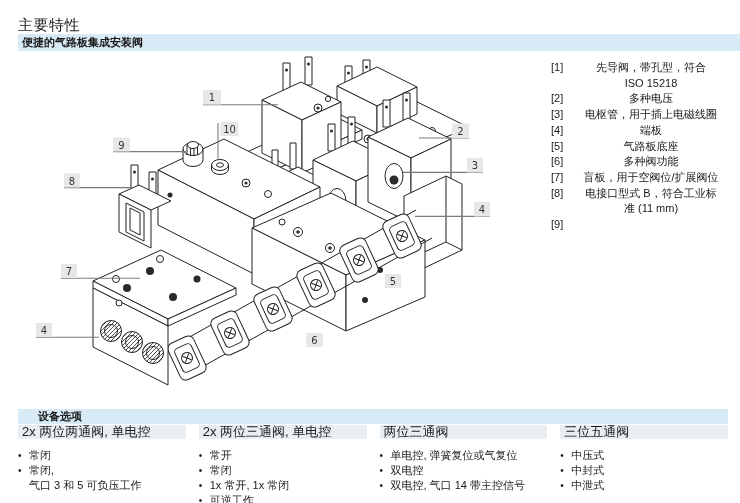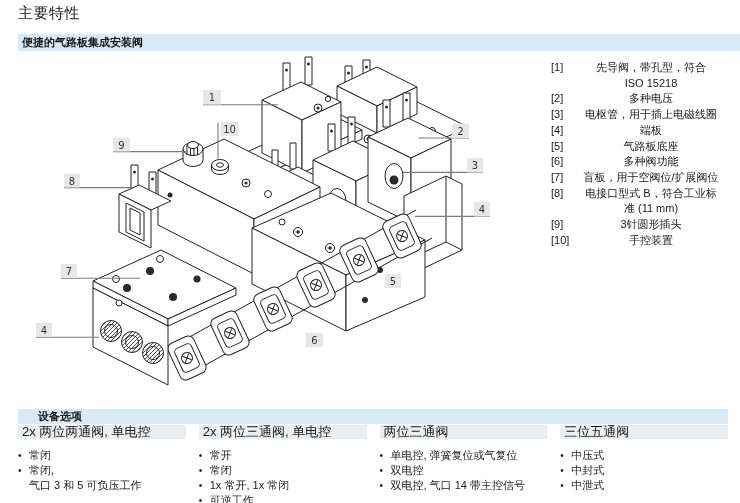--- a/index.html
+++ b/index.html
@@ -1,19 +1,19 @@
 <!DOCTYPE html>
 <html><head>
 <meta charset="utf-8">
 <style>
   html,body{margin:0;padding:0;background:#ffffff;}
   body{width:740px;height:503px;overflow:hidden;position:relative;
        font-family:"Liberation Sans","DejaVu Sans",sans-serif;color:#1a1a1a;}
   .page{position:absolute;inset:0;}
-  .page-title{position:absolute;left:18px;top:4px;margin:0;font-size:15px;font-weight:500;letter-spacing:.5px;}
+  .page-title{position:absolute;left:18px;top:16px;margin:0;font-size:15px;font-weight:500;letter-spacing:.5px;}
   .banner{position:absolute;left:18px;top:34px;width:736px;height:17px;line-height:17px;
           font-size:11px;font-weight:700;padding-left:4px;box-sizing:border-box;}
   svg.fig{position:absolute;left:0;top:0;}
   .legend{position:absolute;left:551px;top:60px;width:178px;font-size:11px;line-height:15.7px;}
   .legend-row{display:grid;grid-template-columns:22px 1fr;}
   .legend-row .ltext{white-space:pre-line;text-align:center;}
   .options{position:absolute;left:18px;top:409px;width:710px;}
   .opt-title{height:15px;line-height:15px;font-size:11px;font-weight:700;padding-left:20px;box-sizing:border-box;}
   .opt-grid{display:grid;grid-template-columns:repeat(4,1fr);column-gap:13px;margin-top:1px;}
   .opt-head{height:14px;line-height:14px;font-size:13px;padding-left:4px;box-sizing:border-box;}
@@ -320,25 +320,20 @@
       <span class="ref">[7]</span>
       <span class="ltext">盲板，用于空阀位/扩展阀位</span>
     </div>
     <div class="legend-row">
       <span class="ref">[8]</span>
       <span class="ltext">电接口型式 B，符合工业标
 准 (11 mm)</span>
     </div>
     <div class="legend-row">
       <span class="ref">[9]</span>
-      <span class="ltext">3针圆形插头</span>
-    </div>
-    <div class="legend-row">
-      <span class="ref">[10]</span>
-      <span class="ltext">手控装置</span>
     </div>
   </div>
 
   <div class="options">
     <div class="opt-title" style="background:#d7eaf6;">设备选项</div>
     <div class="opt-grid">
 
       <div class="opt-col">
         <div class="opt-head" style="background:#e8eef2;">2x 两位两通阀, 单电控</div>
         <ul>

